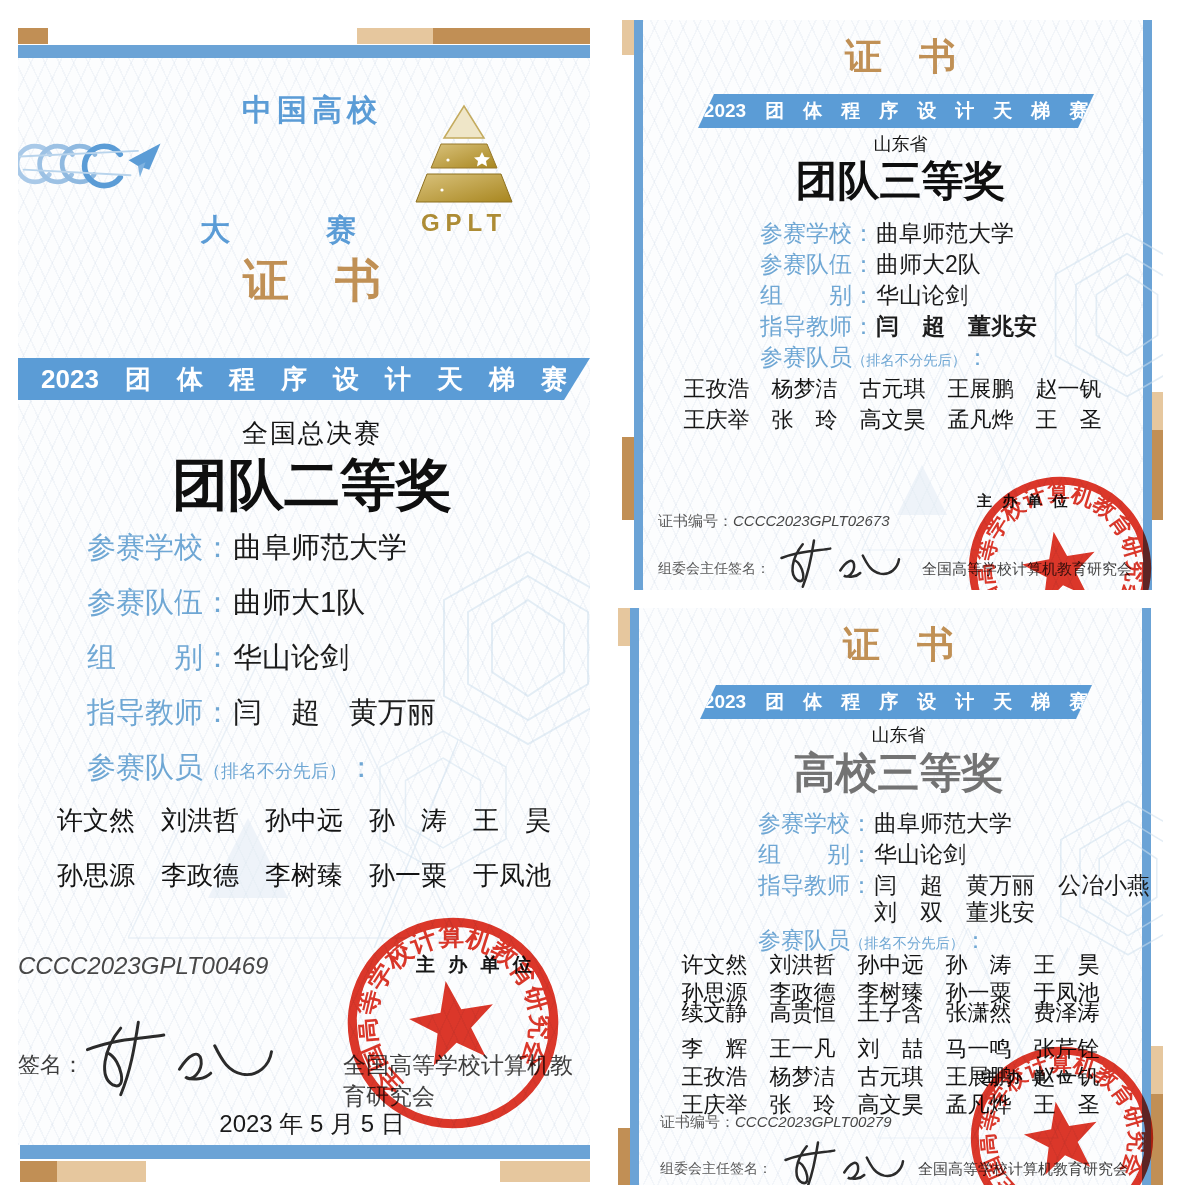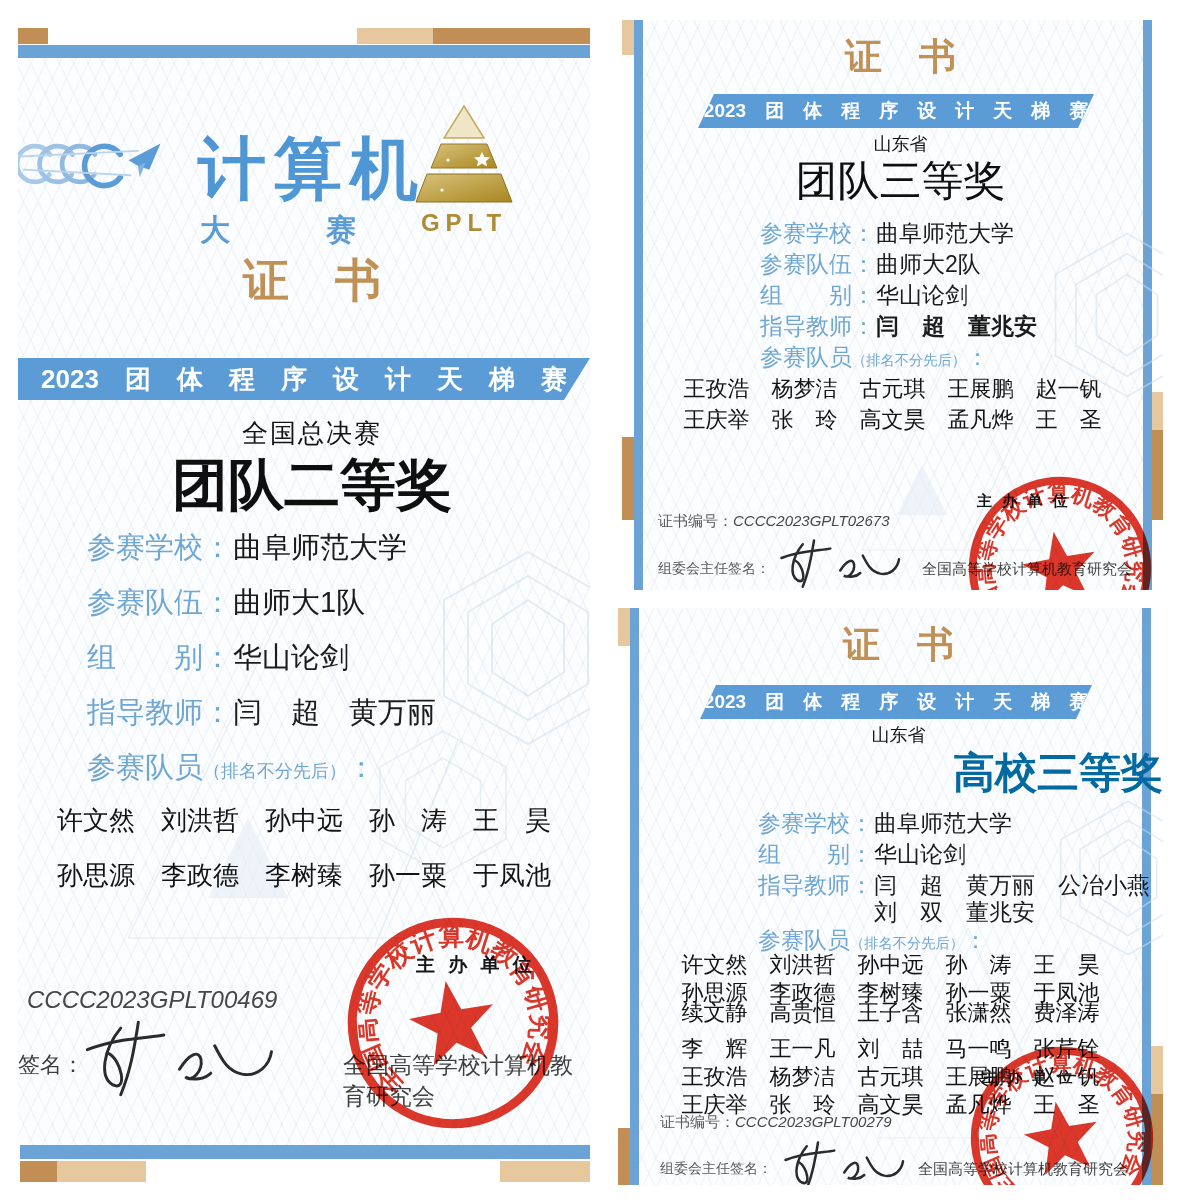--- a/index.html
+++ b/index.html
@@ -71,21 +71,21 @@
         <circle cx="42" cy="38" r="19" stroke="#9cc1e4" stroke-width="5" stroke-dasharray="96 24" stroke-dashoffset="-12"></circle>
         <circle cx="66" cy="38" r="19" stroke="#8fb9e0" stroke-width="5" stroke-dasharray="96 24" stroke-dashoffset="-12"></circle>
         <circle cx="92" cy="40" r="21" stroke="#5b9cd6" stroke-width="6" stroke-dasharray="105 27" stroke-dashoffset="-13"></circle>
         <line x1="2" y1="30" x2="128" y2="24" stroke="#b9d4ec" stroke-width="2"></line>
         <line x1="6" y1="44" x2="120" y2="50" stroke="#b9d4ec" stroke-width="2"></line>
       </g>
       <polygon points="118,34 152,16 140,44 128,40" fill="#5b9cd6"></polygon>
       <polygon points="128,40 136,36 130,52" fill="#7fb2e0"></polygon>
     </svg>
 
-    <div class="abs ctr" style="top:96px;font-size:68px;font-weight:700;color:#4f96d4;letter-spacing:8px;">计算机</div>
+    <div class="abs ctr" style="top:62px;font-size:30px;font-weight:700;color:#5b9cd6;letter-spacing:5px;">中国高校</div>
     <div class="abs" style="left:182px;top:182px;font-size:30px;font-weight:700;color:#5b9cd6;">大</div>
     <div class="abs" style="left:308px;top:182px;font-size:30px;font-weight:700;color:#5b9cd6;">赛</div>
 
     <svg class="abs" style="left:390px;top:72px;" width="112" height="140" viewBox="0 0 112 140">
       <defs>
         <linearGradient id="goldA" x1="0" y1="0" x2="1" y2="1">
           <stop offset="0" stop-color="#d9c27c"></stop>
             <stop offset="1" stop-color="#a8861f"></stop>
         </linearGradient>
       </defs>
@@ -121,33 +121,34 @@
       <span class="lbl">指导教师：</span>
       <span class="val" style="position:absolute;left:146px;">闫　超　黄万丽</span>
     </div>
     <div class="fieldrow" style="left:69px;top:720px;font-size:29px;">
       <span class="lbl">参赛队员</span><span class="lbl note">（排名不分先后）</span><span class="lbl">：</span>
     </div>
 
     <div class="members" style="top:775px;font-size:26px;">许文然　刘洪哲　孙中远　孙　涛　王　昊</div>
     <div class="members" style="top:830px;font-size:26px;">孙思源　李政德　李树臻　孙一粟　于凤池</div>
 
-    <div class="abs code" style="left:0;top:958px;font-size:24px;margin-left:9px;">CCCC2023GPLT00469</div>
+    <div class="abs code" style="left:0;top:924px;font-size:24px;">CCCC2023GPLT00469</div>
     <div class="abs" style="left:0;top:1022px;font-size:22px;color:#3d3d3d;">签名：</div>
     <svg class="abs" style="left:42px;top:972px;" width="235" height="115" viewBox="0 0 240 100">
       <g fill="none" stroke="#2b2b2b" stroke-width="3" stroke-linecap="round">
         <path d="M62,20 C44,42 40,70 54,78 C70,85 62,52 50,46"></path>
         <path d="M28,42 C58,30 92,30 106,27"></path>
         <path d="M80,14 C76,40 72,64 62,88"></path>
         <path d="M122,62 C132,46 142,42 144,52 C146,64 134,76 128,70 C136,74 148,72 154,66"></path>
         <path d="M158,38 C166,54 172,64 186,67 C202,70 214,58 216,44"></path>
       </g>
     </svg>
     <div class="abs" style="left:325px;top:1022px;font-size:23px;color:#3f3f3f;">全国高等学校计算机教育研究会</div>
     <div class="abs" style="left:398px;top:924px;font-size:19px;font-weight:700;letter-spacing:4px;color:#161616;">主 办 单 位</div>
+    <div class="abs ctr" style="top:1080px;font-size:24px;color:#1a1a1a;">2023 年 5 月 5 日</div>
 
     <svg class="abs seal" style="left:323px;top:883px;transform:rotate(-10deg);" width="224" height="224" viewBox="0 0 200 200">
       <circle cx="100" cy="100" r="90" fill="none" stroke="#dd2f21" stroke-width="8"></circle>
       <polygon fill="#dd2f21" points="100,62 109.4,89.1 138,89.6 115.2,106.9 123.5,134.4 100,118 76.5,134.4 84.8,106.9 62,89.6 90.6,89.1"></polygon>
       <path id="arcL" d="M50.5,149.5 A70,70 0 1 1 149.5,149.5" fill="none"></path>
       <text font-size="23" fill="#dd2f21" font-weight="700">
         <textPath href="#arcL" startOffset="4" textLength="320" lengthAdjust="spacing">全国高等学校计算机教育研究会</textPath>
       </text>
     </svg>
   </section>
@@ -170,21 +171,21 @@
     </svg>
     <svg class="abs wm" style="left:230px;top:330px;" width="200" height="220" viewBox="0 0 200 220">
       <polygon points="100,0 10,200 190,200" fill="none" stroke="#dbe6f1" stroke-width="1.2"></polygon>
       <polygon points="70,115 45,165 95,165" fill="#e3ecf5"></polygon>
       <line x1="220" y1="-40" x2="90" y2="250" stroke="#d5e4f0" stroke-width="1.2"></line>
     </svg>
 
     <div class="abs ctr gold" style="top:12px;font-size:37px;font-weight:700;">证　书</div>
     <div class="banner banner-right" style="left:76px;top:74px;width:396px;height:34px;font-size:19px;">2023　团　体　程　序　设　计　天　梯　赛</div>
     <div class="abs ctr" style="top:112px;font-size:18px;color:#141414;">山东省</div>
-    <div class="abs ctr" style="top:133px;font-size:42px;font-weight:400;color:#0f0f0f;">团队三等奖</div>
+    <div class="abs ctr" style="top:133px;font-size:42px;font-weight:700;color:#0f0f0f;">团队三等奖</div>
 
     <div class="fieldrow" style="left:138px;top:198px;font-size:23px;">
       <span class="lbl">参赛学校：</span>
       <span class="val" style="position:absolute;left:116px;">曲阜师范大学</span>
     </div>
     <div class="fieldrow" style="left:138px;top:229px;font-size:23px;">
       <span class="lbl">参赛队伍：</span>
       <span class="val" style="position:absolute;left:116px;">曲师大2队</span>
     </div>
     <div class="fieldrow" style="left:138px;top:260px;font-size:23px;">
@@ -246,21 +247,21 @@
       </g>
     </svg>
     <svg class="abs wm" style="left:250px;top:320px;" width="200" height="230" viewBox="0 0 200 230">
       <polygon points="100,0 10,210 190,210" fill="none" stroke="#dbe6f1" stroke-width="1.2"></polygon>
       <line x1="230" y1="-40" x2="80" y2="260" stroke="#d5e4f0" stroke-width="1.2"></line>
     </svg>
 
     <div class="abs ctr gold" style="top:12px;font-size:37px;font-weight:700;">证　书</div>
     <div class="banner banner-right" style="left:82px;top:77px;width:392px;height:34px;font-size:19px;">2023　团　体　程　序　设　计　天　梯　赛</div>
     <div class="abs ctr" style="top:115px;font-size:18px;color:#141414;">山东省</div>
-    <div class="abs ctr" style="top:137px;font-size:42px;font-weight:600;color:#0369a1;text-align:right;">高校三等奖</div>
+    <div class="abs ctr" style="top:137px;font-size:42px;font-weight:600;color:#737373;">高校三等奖</div>
 
     <div class="fieldrow" style="left:140px;top:200px;font-size:23px;">
       <span class="lbl">参赛学校：</span>
       <span class="val" style="position:absolute;left:116px;">曲阜师范大学</span>
     </div>
     <div class="fieldrow" style="left:140px;top:231px;font-size:23px;">
       <span class="lbl">组　　别：</span>
       <span class="val" style="position:absolute;left:116px;">华山论剑</span>
     </div>
     <div class="fieldrow" style="left:140px;top:262px;font-size:23px;">

